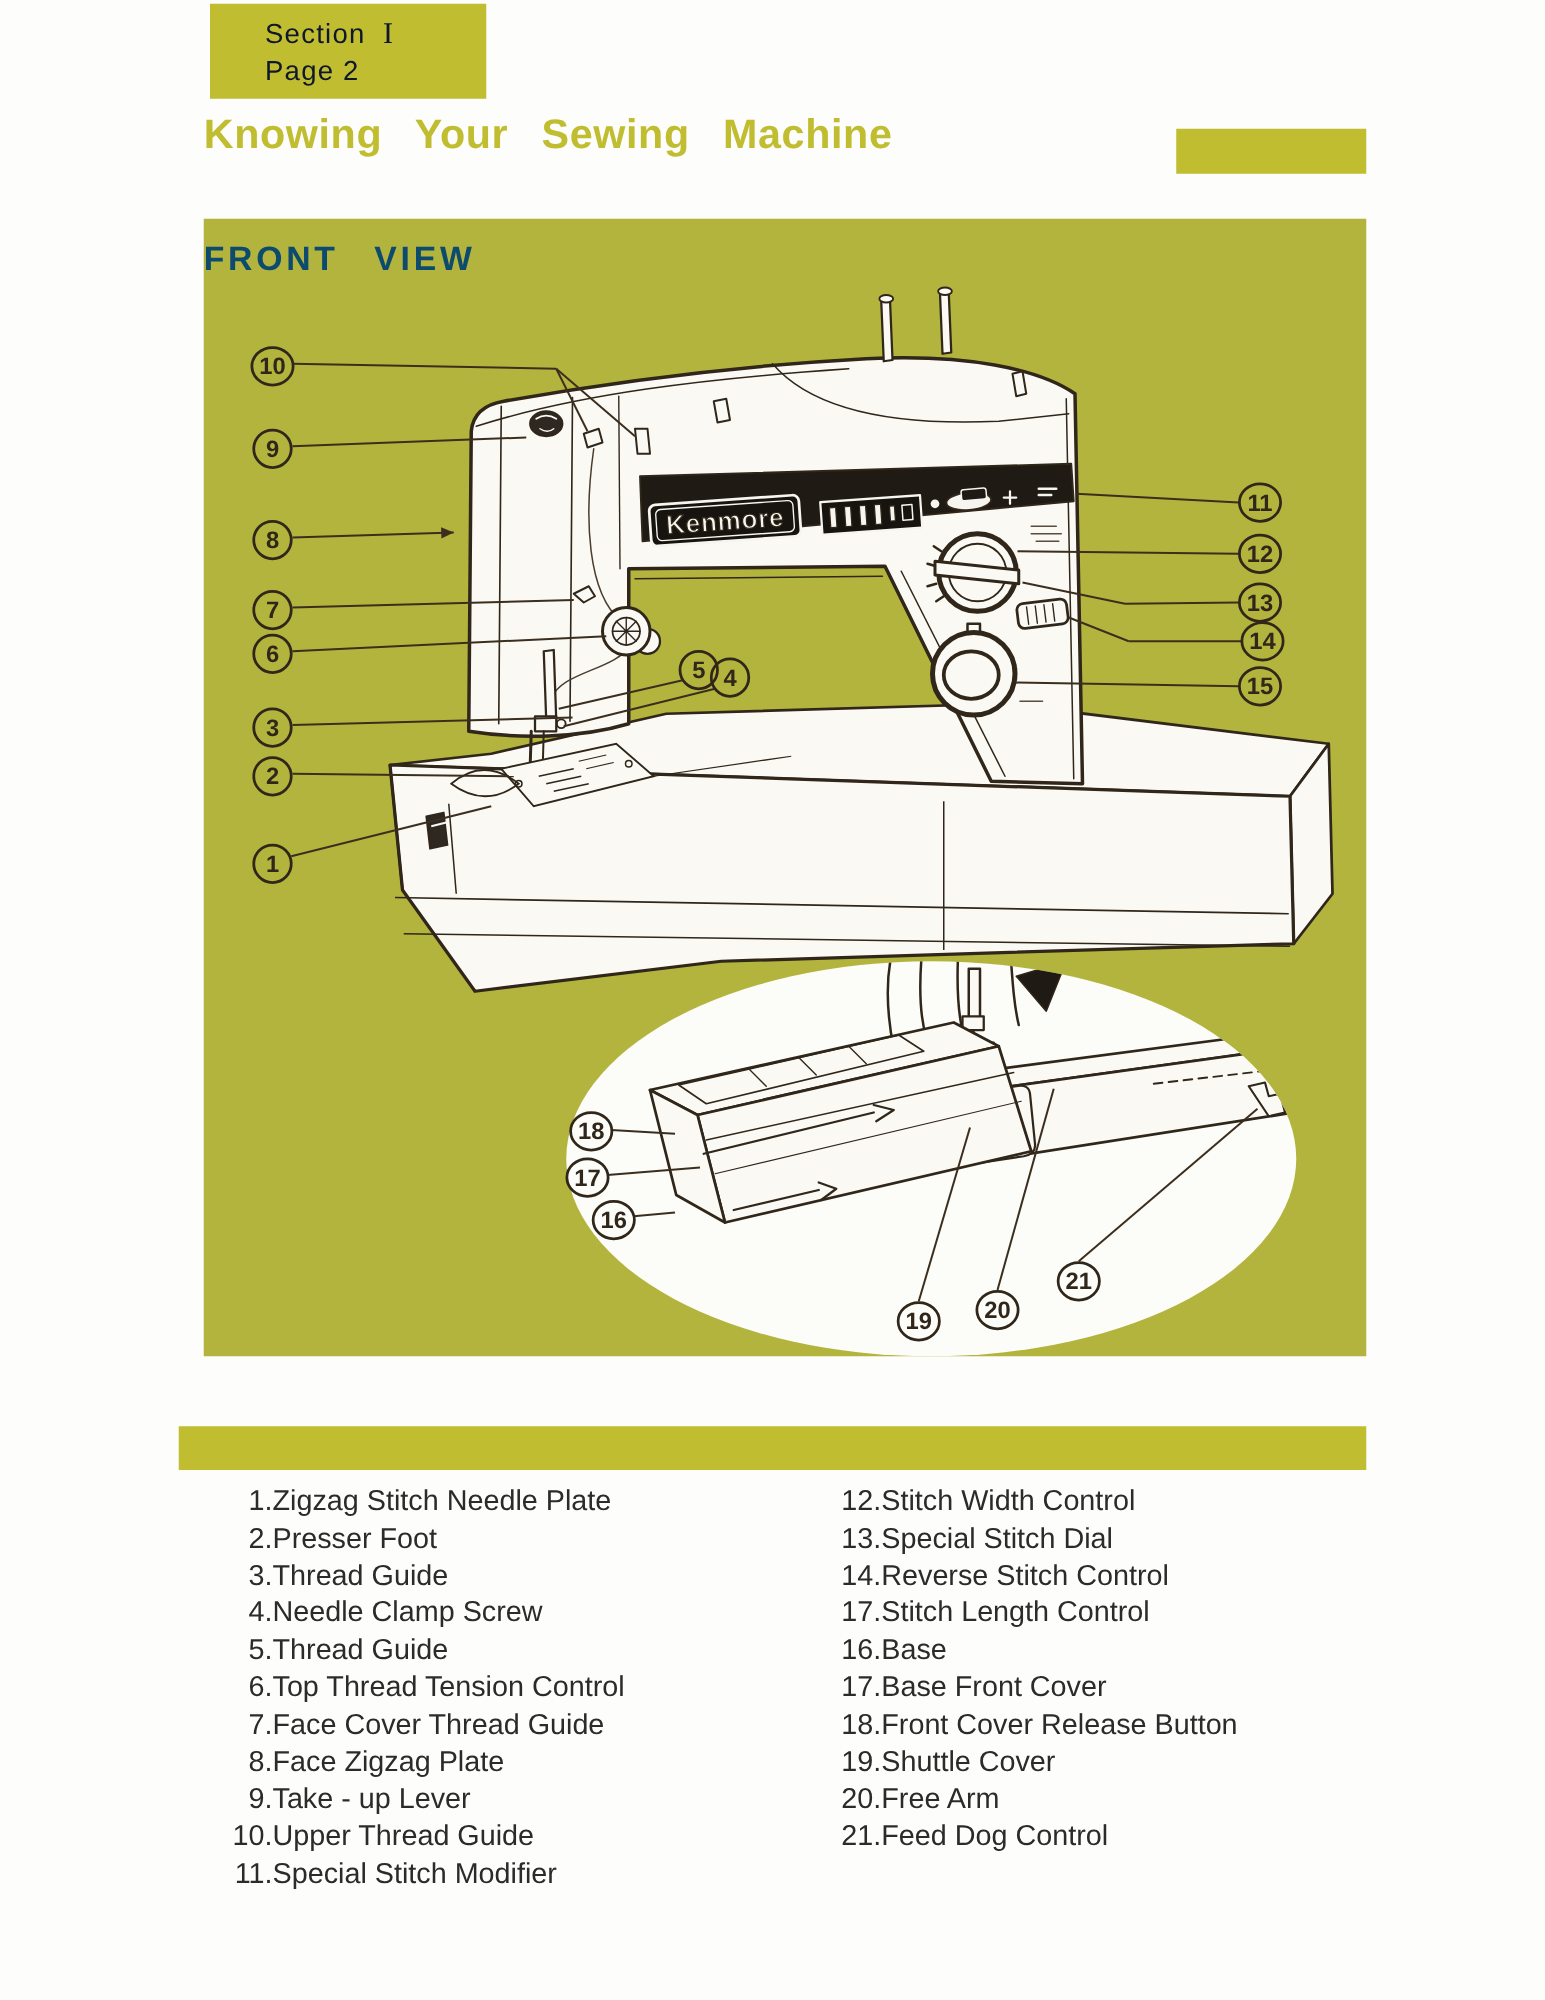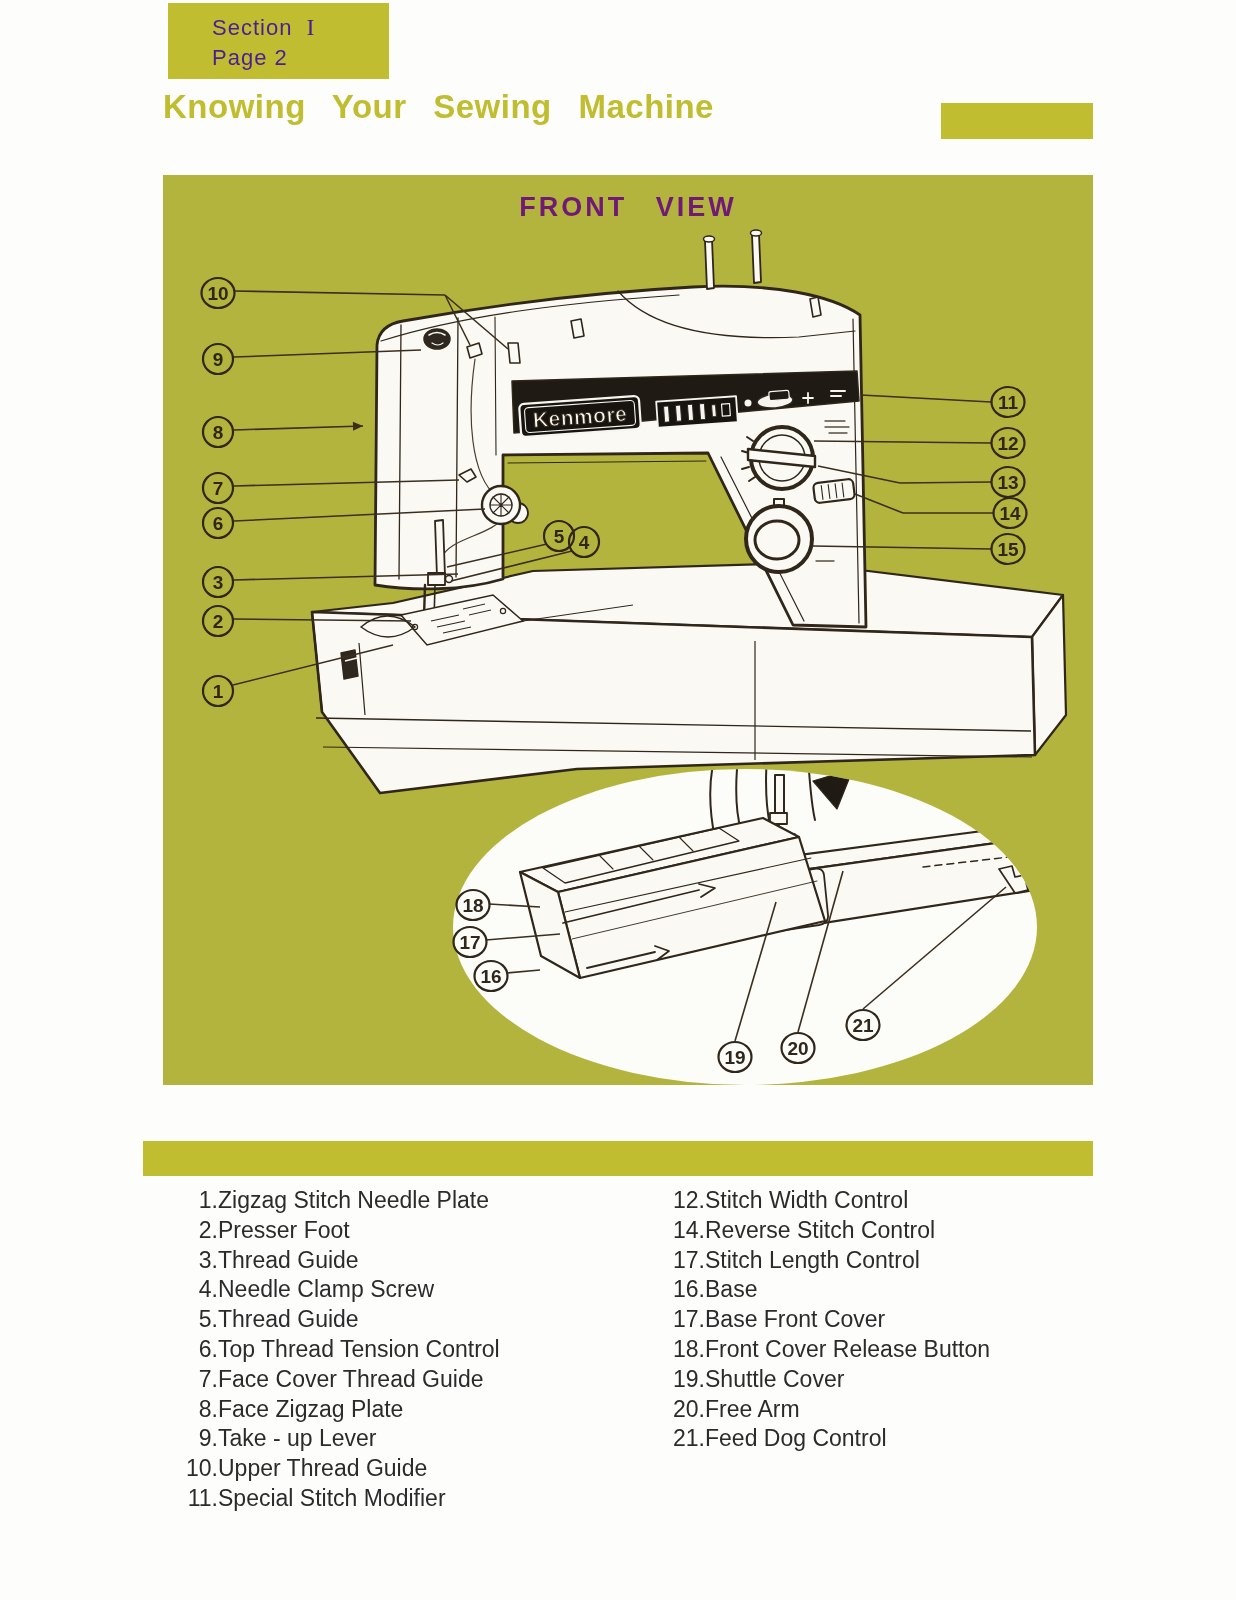--- a/index.html
+++ b/index.html
@@ -5,40 +5,40 @@
   html,body{margin:0;padding:0;background:#ffffff;}
   .page{
     position:relative;width:1236px;height:1600px;overflow:hidden;
     background:var(--paper,#fdfdfb);
     font-family:"Liberation Sans",sans-serif;
     color:var(--ink,#2b2b2b);
   }
   .section-box{
     position:absolute;left:168px;top:3px;width:221px;height:76px;
     background:var(--olive-accent,#c0bd31);
-    color:#4c1d95;font-size:22px;line-height:30px;
+    color:#0f172a;font-size:22px;line-height:30px;
     padding:9px 0 0 44px;box-sizing:border-box;letter-spacing:1px;
   }
   .section-box .roman{font-family:"Liberation Serif",serif;margin-left:14px;font-size:24px;}
   .page-title{
     position:absolute;left:163px;top:88px;margin:0;
     font-size:33px;font-weight:bold;letter-spacing:0.5px;word-spacing:17px;
     color:var(--olive-accent,#c0bd31);white-space:nowrap;
   }
   .title-bar{
     position:absolute;left:941px;top:103px;width:152px;height:36px;
     background:var(--olive-accent,#c0bd31);
   }
   .figure-box{
     position:absolute;left:163px;top:175px;width:930px;height:910px;
     background:var(--olive-bg,#b3b43e);
   }
   .front-view-label{
-    position:absolute;left:0;right:0;top:17px;text-align:center;
-    color:#701a75;font-size:27px;font-weight:bold;
+    position:absolute;left:0;right:0;top:17px;
+    color:#0c4a6e;font-size:27px;font-weight:bold;
     letter-spacing:3px;word-spacing:18px;
   }
   .figure-box svg{position:absolute;left:0;top:0;}
   .separator-bar{
     position:absolute;left:143px;top:1141px;width:950px;height:35px;
     background:var(--olive-accent,#c0bd31);
   }
   .parts-list{position:absolute;left:0;top:1186px;width:1236px;font-size:23px;}
   .parts-col{position:absolute;top:0;}
   .parts-col.left{left:170px;width:470px;}
@@ -391,20 +391,24 @@
           <span class="part-num">11.</span>
           <span class="part-label">Special Stitch Modifier</span>
         </div>
       </div>
     <div class="parts-col right" id="parts-right">
         <div class="part-row">
           <span class="part-num">12.</span>
           <span class="part-label">Stitch Width Control</span>
         </div>
         <div class="part-row">
+          <span class="part-num">13.</span>
+          <span class="part-label">Special Stitch Dial</span>
+        </div>
+        <div class="part-row">
           <span class="part-num">14.</span>
           <span class="part-label">Reverse Stitch Control</span>
         </div>
         <div class="part-row">
           <span class="part-num">17.</span>
           <span class="part-label">Stitch Length Control</span>
         </div>
         <div class="part-row">
           <span class="part-num">16.</span>
           <span class="part-label">Base</span>

